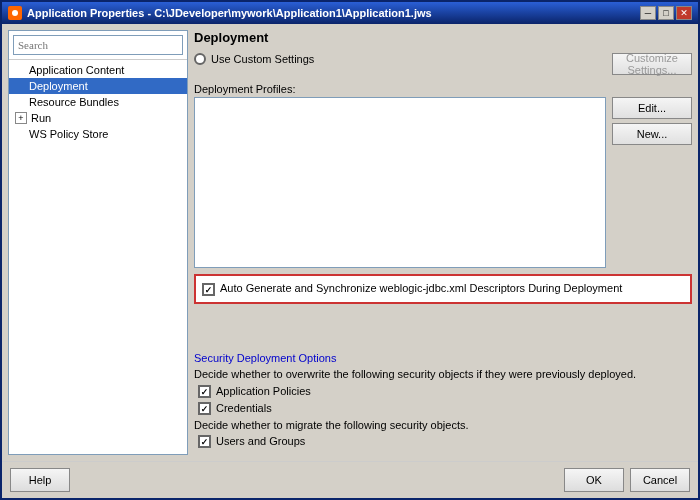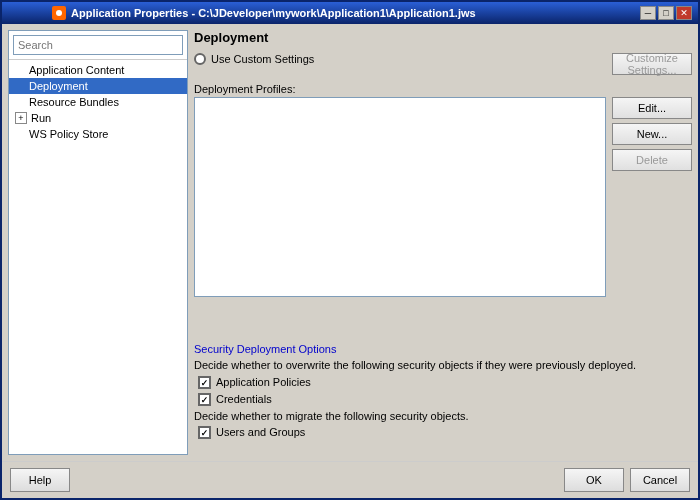--- a/index.html
+++ b/index.html
@@ -30,21 +30,20 @@
       display: flex;
       align-items: center;
       justify-content: space-between;
       height: 22px;
       flex-shrink: 0;
     }
     .title-bar-left {
       display: flex;
       align-items: center;
       gap: 5px;
-      margin-left: 44px;
     }
     .title-icon {
       width: 14px;
       height: 14px;
       background: #ff6600;
       border-radius: 2px;
       display: flex;
       align-items: center;
       justify-content: center;
       font-size: 9px;
@@ -98,20 +97,21 @@
       border-bottom: 1px solid #ccc;
     }
     .search-input {
       width: 100%;
       height: 20px;
       border: 1px solid #7f9db9;
       padding: 0 4px;
       font-size: 11px;
       color: #999;
       background: white;
+      font-family: Liberation Serif, serif;
     }
 
     .tree-area {
       flex: 1;
       overflow-y: auto;
       padding: 2px 0;
     }
     .tree-item {
       padding: 2px 8px 2px 20px;
       cursor: pointer;
@@ -374,24 +374,27 @@
         </div>
         <button class="btn disabled" disabled="">Customize Settings...</button>
       </div>
 
       <div class="profiles-label">Deployment Profiles:</div>
       <div class="profiles-section">
         <div class="profiles-list"></div>
         <div class="profiles-buttons">
           <button class="btn">Edit...</button>
           <button class="btn">New...</button>
-          <button class="btn disabled" disabled="">Delete</button>
-        </div>
-      </div>
-
+        </div>
+      </div>
+
+      <div class="auto-gen-box">
+        <div class="checkbox checked"></div>
+        <span>Auto Generate and Synchronize weblogic-jdbc.xml Descriptors During Deployment</span>
+      </div>
 
       <div class="security-section">
         <div class="security-title">Security Deployment Options</div>
         <div class="security-desc">Decide whether to overwrite the following security objects if they were previously deployed.</div>
         <div class="check-row">
           <div class="checkbox checked"></div>
           <span>Application Policies</span>
         </div>
         <div class="check-row">
           <div class="checkbox checked"></div>

